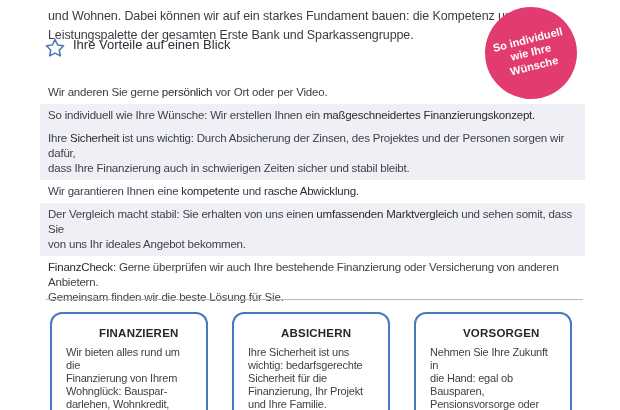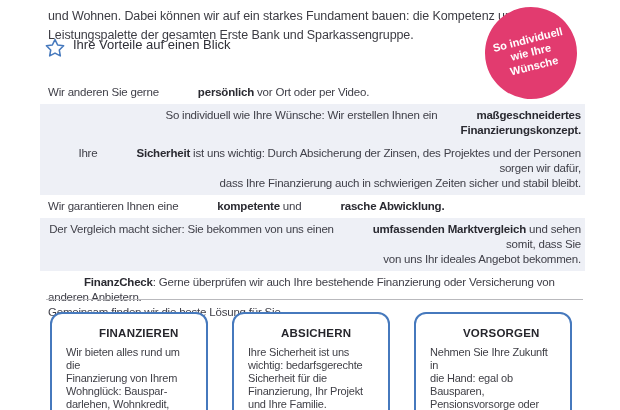--- a/index.html
+++ b/index.html
@@ -26,22 +26,22 @@
   }
   .star{width:22px;height:22px;display:inline-flex;}
   .section-title{font-size:13px;color:#2f2f37;}
   .benefits{
     position:absolute;left:40px;top:81px;width:545px;
   }
   .benefit-row{
     font-size:11.5px;line-height:15px;letter-spacing:-0.2px;color:#404049;
     padding:4px 4px 4px 8px;white-space:pre-line;
   }
-  .benefit-row.shaded{background:#eef0f6;text-align:right;}
-  .benefit-row .b{font-weight:700;color:#2a2a31;margin-left:36px;}
+  .benefit-row.shaded{background:#eef0f6;}
+  .benefit-row .b{font-weight:400;color:#2a2a31;}
   .divider{
     position:absolute;left:46px;top:299px;width:537px;height:1px;background:#b9b9bd;border:none;margin:0;
   }
   .cards{
     position:absolute;left:50px;top:312px;display:flex;gap:24px;
   }
   .card{
     box-sizing:border-box;width:158px;height:130px;background:#fff;
     border:2px solid #4679bd;border-radius:12px;padding:12px 14px;
   }
@@ -74,21 +74,21 @@
     </span>
     <span class="section-title">Ihre Vorteile auf einen Blick</span>
   </div>
 
   <div class="benefits">
       <div class="benefit-row"><span>Wir anderen Sie gerne </span><span class="b">persönlich</span><span> vor Ort oder per Video.</span></div>
       <div class="benefit-row shaded"><span>So individuell wie Ihre Wünsche: Wir erstellen Ihnen ein </span><span class="b">maßgeschneidertes Finanzierungskonzept.</span></div>
       <div class="benefit-row shaded"><span>Ihre </span><span class="b">Sicherheit</span><span> ist uns wichtig: Durch Absicherung der Zinsen, des Projektes und der Personen sorgen wir dafür,
 dass Ihre Finanzierung auch in schwierigen Zeiten sicher und stabil bleibt.</span></div>
       <div class="benefit-row"><span>Wir garantieren Ihnen eine </span><span class="b">kompetente</span><span> und </span><span class="b">rasche Abwicklung.</span></div>
-      <div class="benefit-row shaded"><span>Der Vergleich macht sicher: Sie bekommen von uns einen </span><span class="b">umfassenden Marktvergleich</span><span> und sehen somit, dass Sie
+      <div class="benefit-row shaded"><span>Der Vergleich macht stabil: Sie erhalten von uns einen </span><span class="b">umfassenden Marktvergleich</span><span> und sehen somit, dass Sie
 von uns Ihr ideales Angebot bekommen.</span></div>
       <div class="benefit-row"><span class="b">FinanzCheck</span><span>: Gerne überprüfen wir auch Ihre bestehende Finanzierung oder Versicherung von anderen Anbietern.
 Gemeinsam finden wir die beste Lösung für Sie.</span></div>
     </div>
 
   <hr class="divider">
 
   <div class="cards">
       <div class="card">
         <div class="card-title">FINANZIEREN</div>

